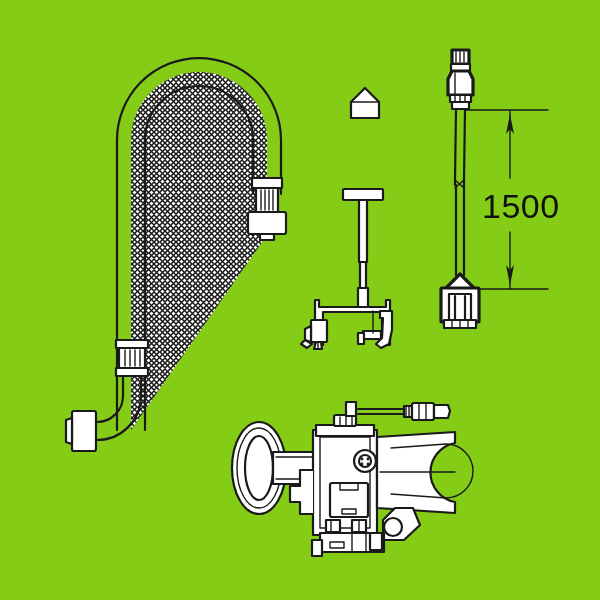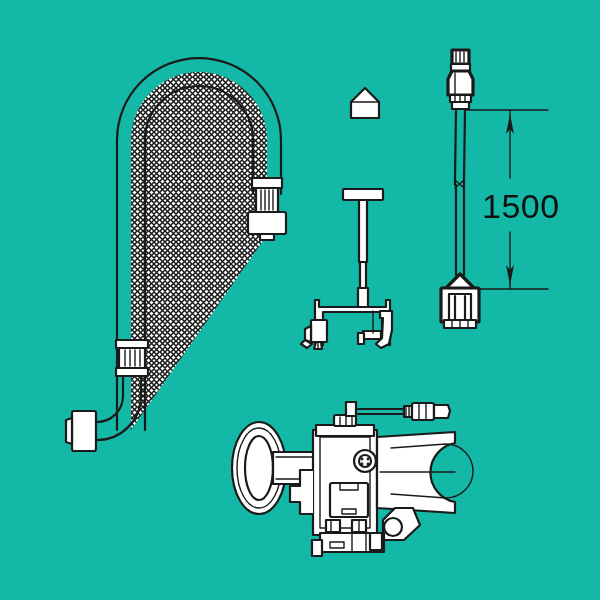--- a/index.html
+++ b/index.html
@@ -11,21 +11,21 @@
   body {
     width: 600px;
     height: 600px;
     overflow: hidden;
     font-family: "Liberation Sans", sans-serif;
   }
   #diagram-root {
     position: relative;
     width: 600px;
     height: 600px;
-    background: #14b8a6;
+    background: #84cc16;
   }
   svg#parts-svg {
     display: block;
     width: 600px;
     height: 600px;
   }
   .ln {
     fill: none;
     stroke: #1a1a1a;
     stroke-linecap: round;

